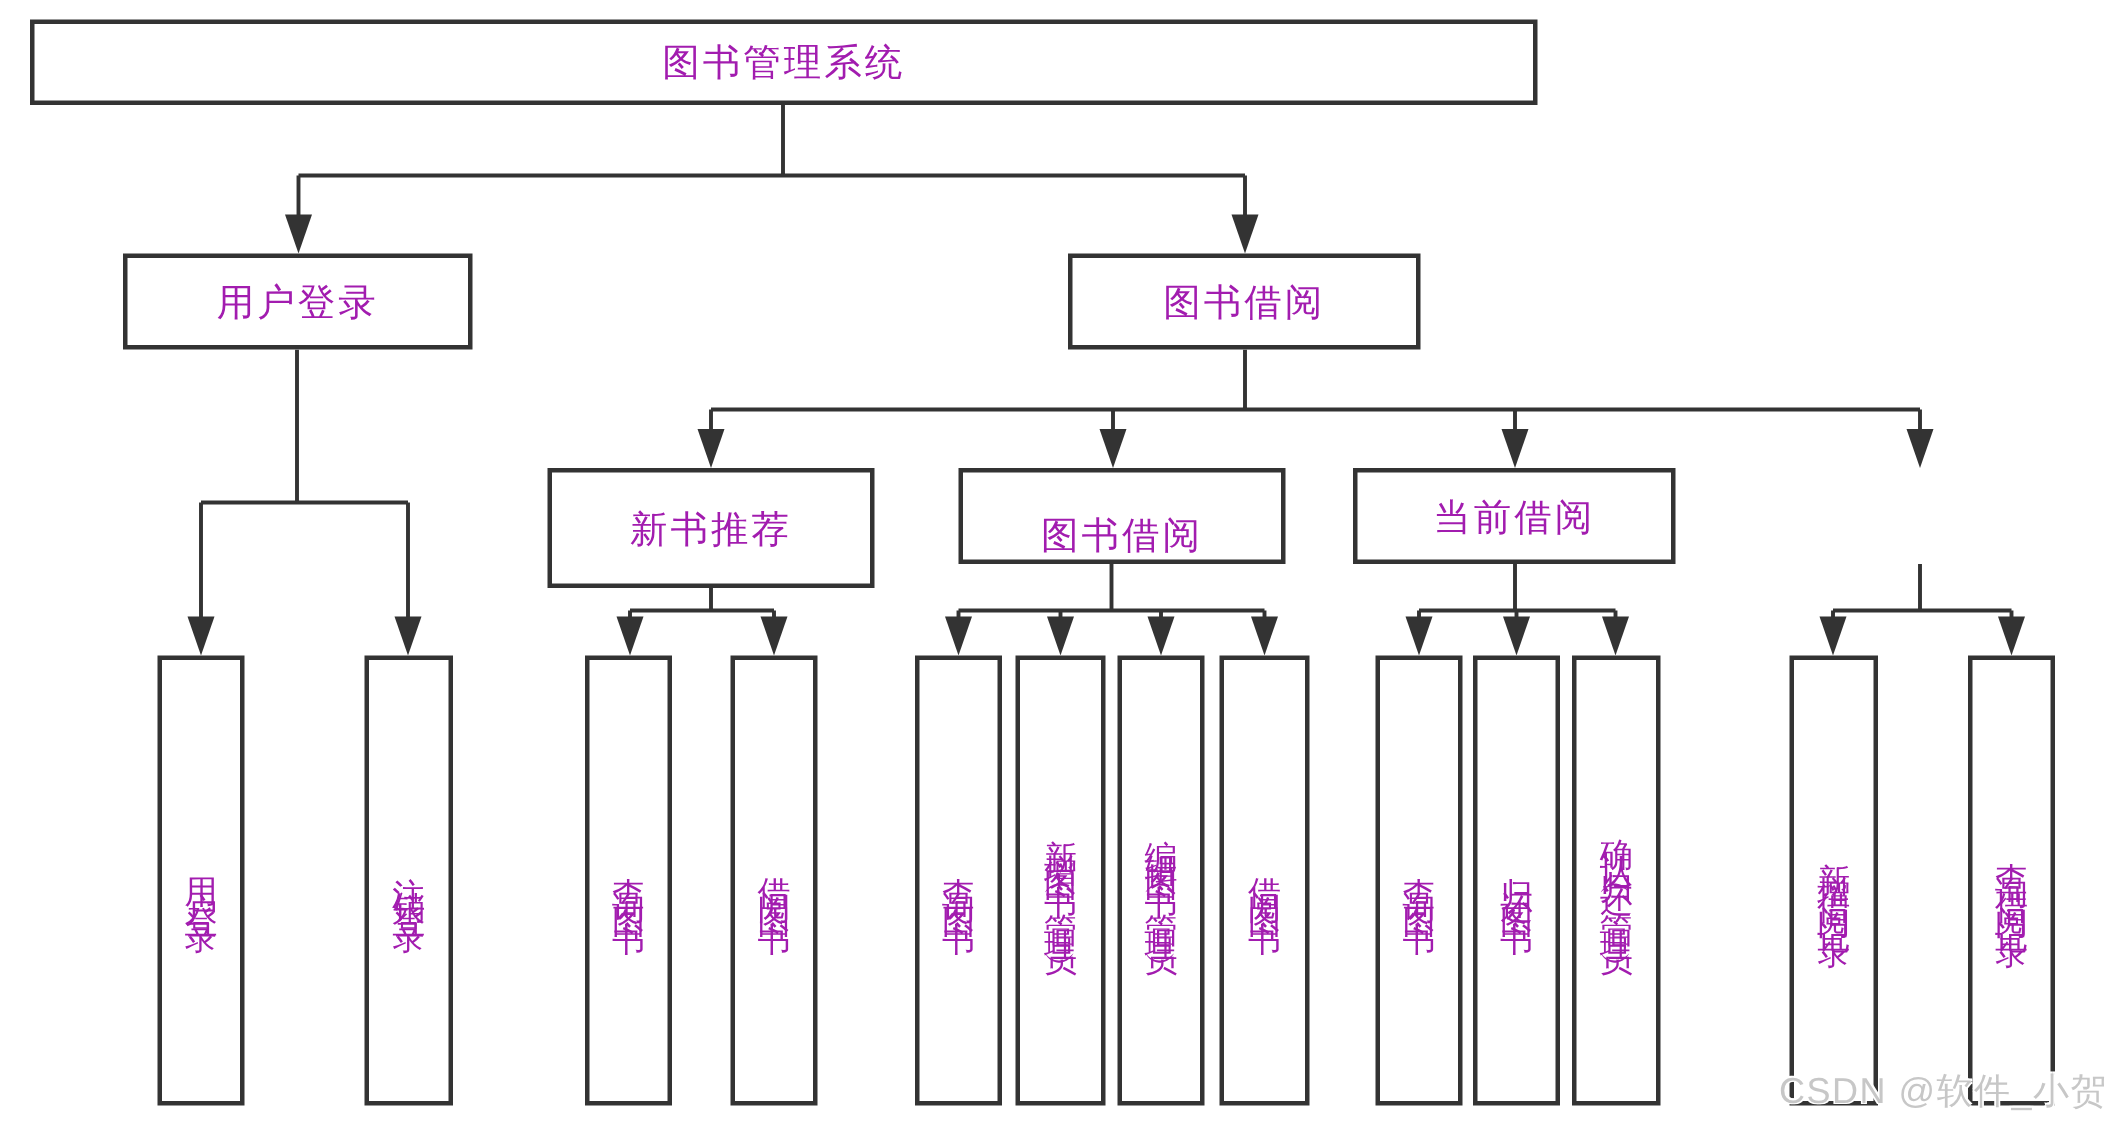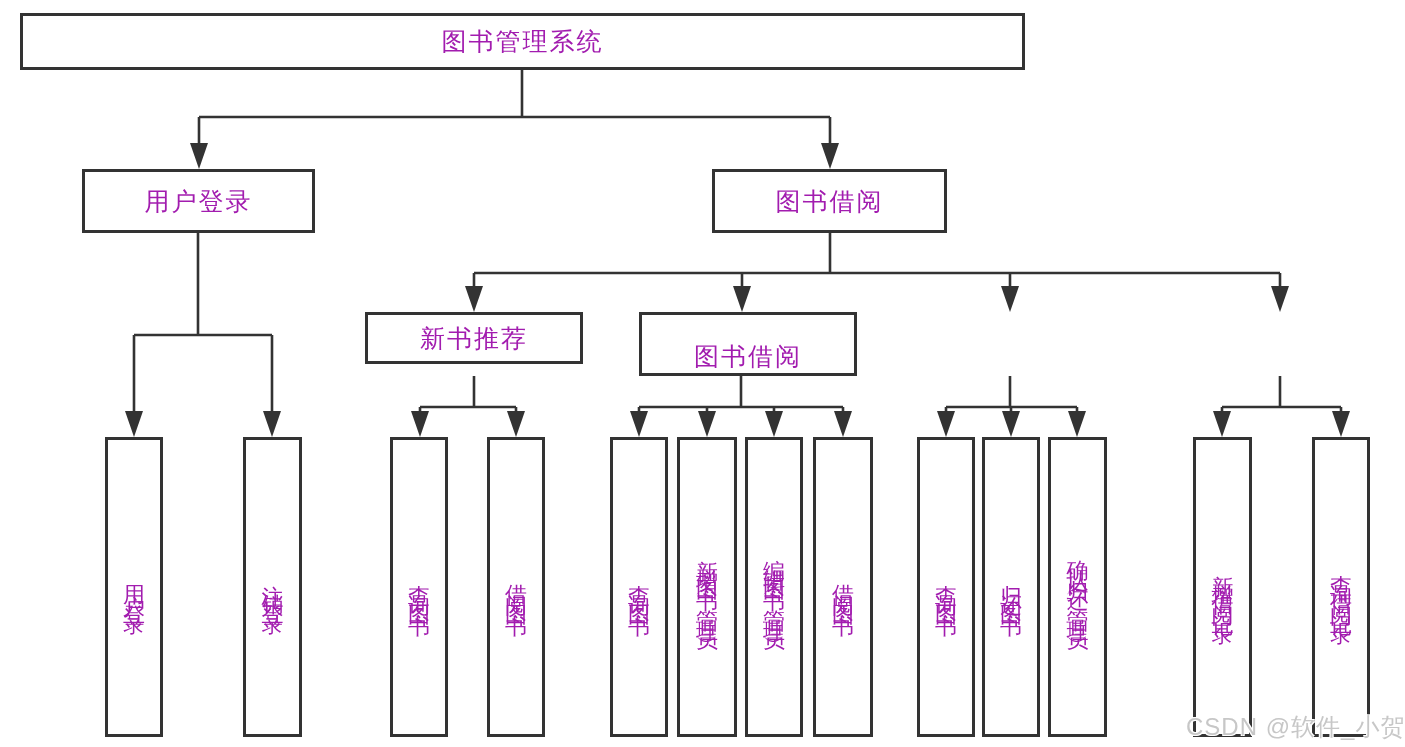--- a/index.html
+++ b/index.html
@@ -44,21 +44,21 @@
     text-orientation: mixed;
     letter-spacing: 10px;
     line-height: 1;
     white-space: nowrap;
   }
 
   
   #n-root      { left: 20px;   top: 13px;  width: 1005px; height: 57px; }
   #n-userlogin { left: 82px;   top: 169px; width: 233px;  height: 64px; }
   #n-bookmgmt  { left: 712px;  top: 169px; width: 235px;  height: 64px; }
-  #n-newrec    { left: 365px;  top: 312px; width: 218px;  height: 52px; }
+  #n-newrec    { left: 365px;  top: 312px; width: 218px;  height: 80px; }
   #n-borrow    { left: 639px;  top: 312px; width: 218px;  height: 64px; align-items: flex-end; }
   #n-current   { left: 902px;  top: 312px; width: 215px;  height: 64px; }
   #n-records   { left: 1173px; top: 312px; width: 214px;  height: 64px; }
 
   #l-1  { left: 105px; }
   #l-2  { left: 243px;  width: 59px; }
   #l-3  { left: 390px; }
   #l-4  { left: 487px; }
   #l-5  { left: 610px; }
   #l-6  { left: 677px;  width: 60px; }
@@ -147,20 +147,23 @@
   <div class="box" id="n-bookmgmt">
     <span>图书借阅</span>
   </div>
 
   <div class="box" id="n-newrec">
     <span>新书推荐</span>
   </div>
   <div class="box" id="n-borrow">
     <span>图书借阅</span>
   </div>
+  <div class="box" id="n-current">
+    <span>当前借阅</span>
+  </div>
 
   <div class="box leaf" id="l-1">
     <span>用户登录</span>
   </div>
   <div class="box leaf" id="l-2">
     <span>注销登录</span>
   </div>
   <div class="box leaf" id="l-3">
     <span>查询图书</span>
   </div>

